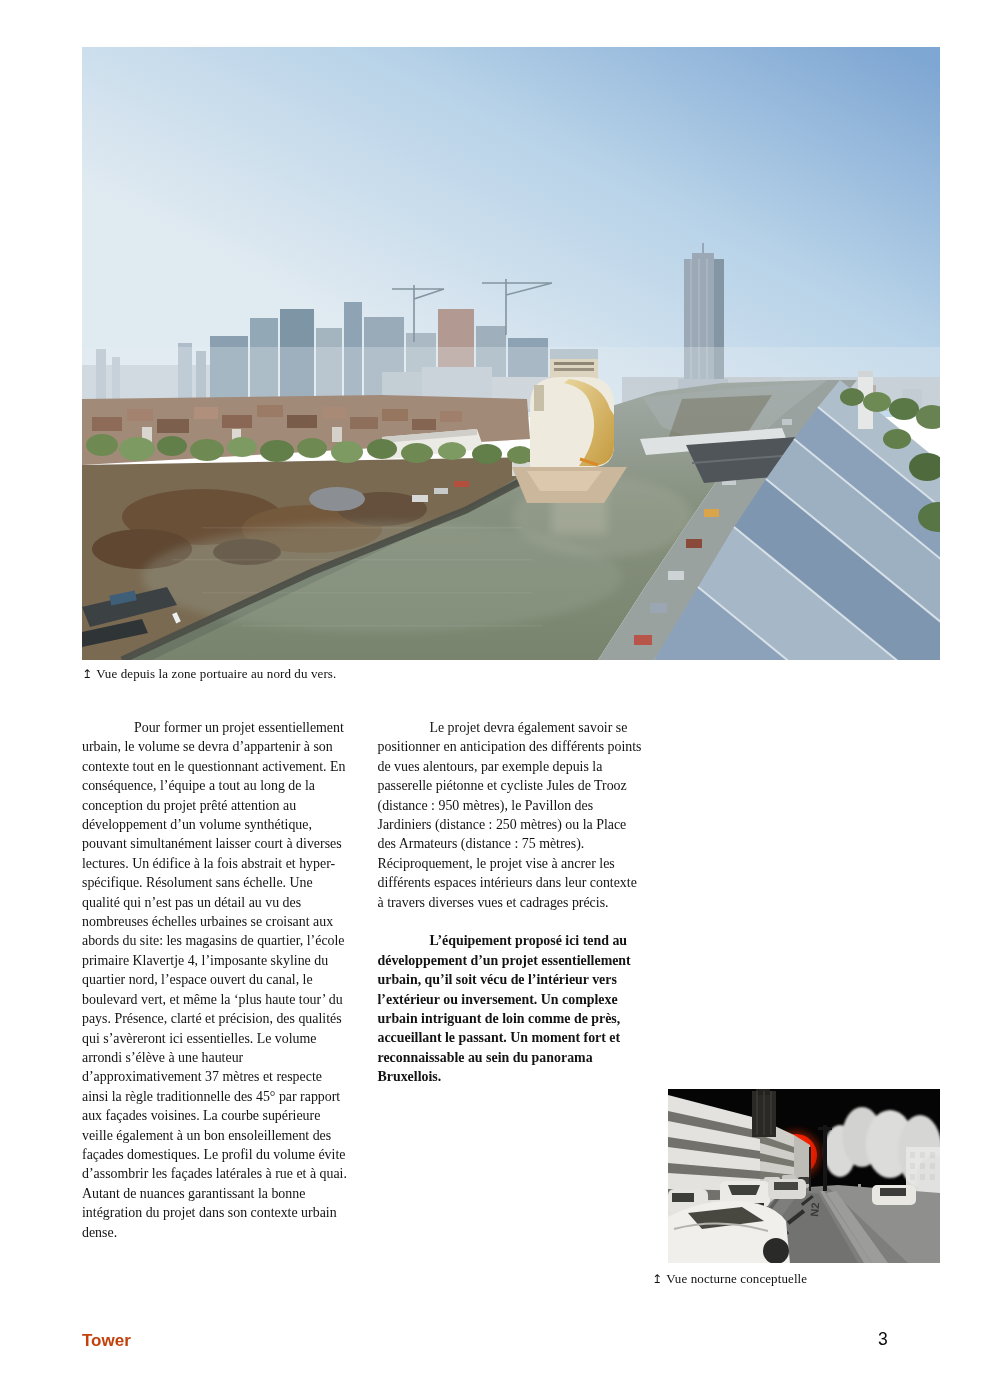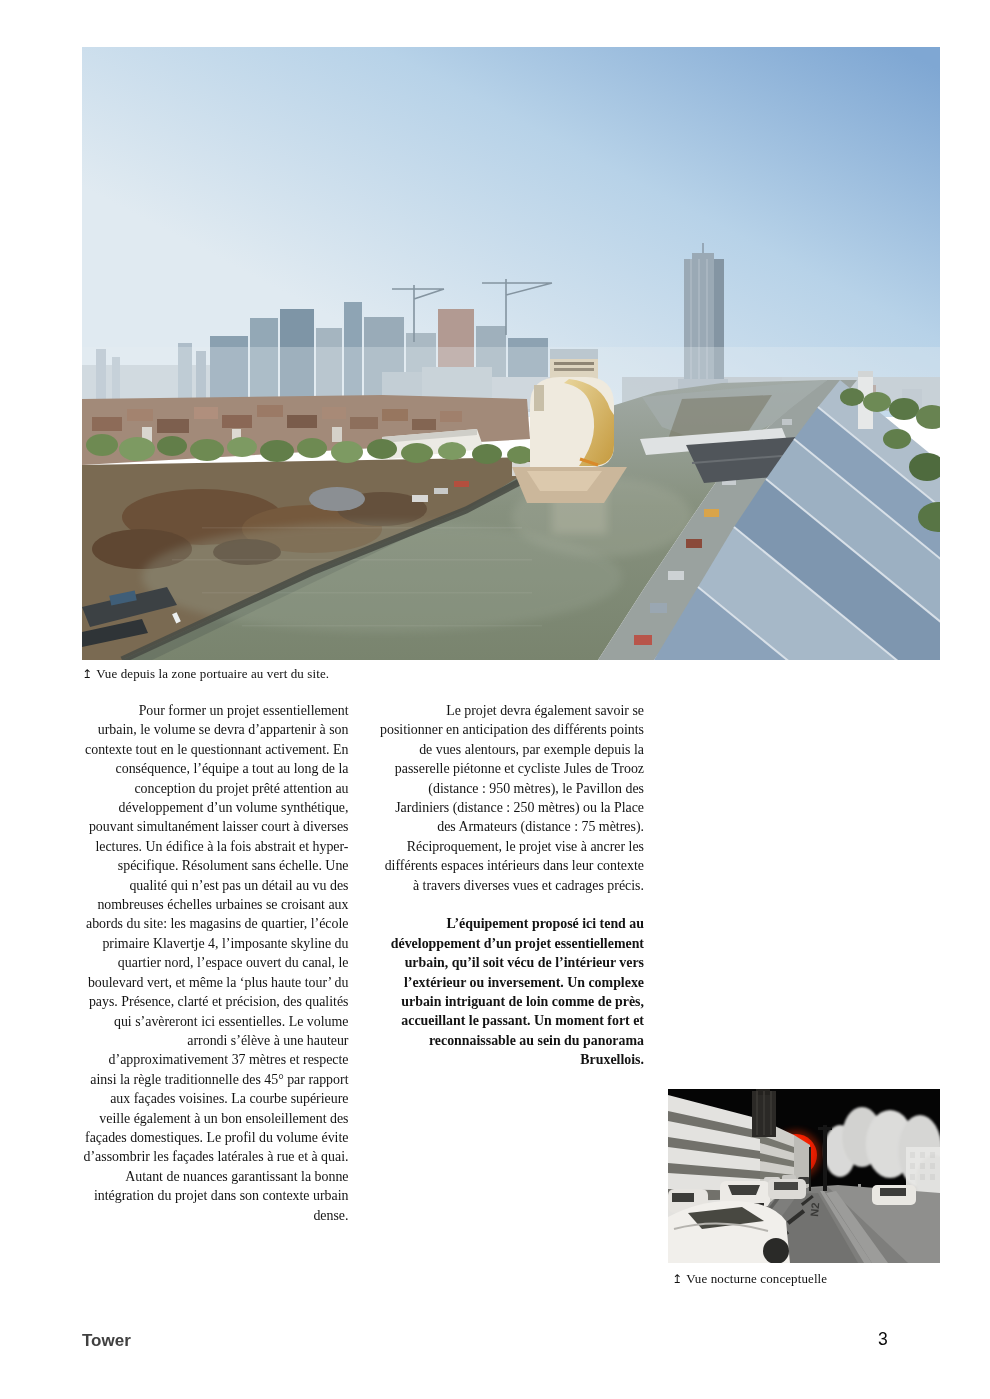--- a/index.html
+++ b/index.html
@@ -13,28 +13,28 @@
   .caption{
     position:absolute;font-size:13px;line-height:16px;color:#111;
     font-family:"Liberation Serif", serif;letter-spacing:.1px;
   }
   .caption .arrow{display:inline-block;margin-right:4px;font-family:"DejaVu Sans", sans-serif;font-size:12px;}
   .hero-caption{left:82px;top:666px;width:520px;}
   .columns{
     position:absolute;left:82px;top:701px;width:562px;
     display:flex;gap:29px;
   }
-  .col{width:267px;font-size:13.9px;line-height:19.4px;text-align:right;}
+  .col{width:267px;font-size:13.9px;line-height:19.4px;text-align:left;margin-top:17px;}
   .col p{margin:0;text-indent:52px;}
   .col p + p{margin-top:19.4px;font-weight:bold;}
   .night-figure{position:absolute;left:668px;top:1089px;width:272px;height:174px;}
-  .night-caption{left:672px;top:1271px;width:272px;}
+  .night-caption{left:652px;top:1271px;width:272px;}
   .footer-title{
     position:absolute;left:82px;top:1331px;
-    font-family:"Liberation Sans", sans-serif;font-weight:bold;font-size:17px;color:#404040;
+    font-family:"Liberation Sans", sans-serif;font-weight:bold;font-size:17px;color:#c2410c;
   }
   .page-number{
     position:absolute;left:878px;top:1329px;
     font-family:"Liberation Sans", sans-serif;font-size:17.5px;color:#0a0a0a;
   }
 </style>
 </head>
 <body>
 
 <div class="page">
@@ -223,21 +223,21 @@
       <ellipse cx="795" cy="355" rx="14" ry="10" fill="#6d8a55"></ellipse>
       <ellipse cx="822" cy="362" rx="15" ry="11" fill="#5a7746"></ellipse>
       <ellipse cx="850" cy="370" rx="16" ry="12" fill="#688351"></ellipse>
       <ellipse cx="845" cy="420" rx="18" ry="14" fill="#4f6b3e"></ellipse>
       <ellipse cx="856" cy="470" rx="20" ry="15" fill="#587545"></ellipse>
       <ellipse cx="815" cy="392" rx="14" ry="10" fill="#617e4b"></ellipse>
     </svg>
   </figure>
 
   <figcaption class="caption hero-caption">
-    <span class="arrow">↥</span><span>Vue depuis la zone portuaire au vert du site.</span>
+    <span class="arrow">↥</span><span>Vue depuis la zone portuaire au nord du vers.</span>
   </figcaption>
 
   <div class="columns">
     <div class="col">
       <p>Pour former un projet essentiellement urbain, le volume se devra d’appartenir à son contexte tout en le questionnant activement. En conséquence, l’équipe a tout au long de la conception du projet prêté attention au développement d’un volume synthétique, pouvant simultanément laisser court à diverses lectures. Un édifice à la fois abstrait et hyper-spécifique. Résolument sans échelle. Une qualité qui n’est pas un détail au vu des nombreuses échelles urbaines se croisant aux abords du site: les magasins de quartier, l’école primaire Klavertje 4, l’imposante skyline du quartier nord, l’espace ouvert du canal, le boulevard vert, et même la ‘plus haute tour’ du pays. Présence, clarté et précision, des qualités qui s’avèreront ici essentielles. Le volume arrondi s’élève à une hauteur d’approximativement 37 mètres et respecte ainsi la règle traditionnelle des 45° par rapport aux façades voisines. La courbe supérieure veille également à un bon ensoleillement des façades domestiques. Le profil du volume évite d’assombrir les façades latérales à rue et à quai. Autant de nuances garantissant la bonne intégration du projet dans son contexte urbain dense.</p>
     </div>
     <div class="col">
       <p>Le projet devra également savoir se positionner en anticipation des différents points de vues alentours, par exemple depuis la passerelle piétonne et cycliste Jules de Trooz (distance : 950 mètres), le Pavillon des Jardiniers (distance : 250 mètres) ou la Place des Armateurs (distance : 75 mètres). Réciproquement, le projet vise à ancrer les différents espaces intérieurs dans leur contexte à travers diverses vues et cadrages précis.</p>
       <p>L’équipement proposé ici tend au développement d’un projet essentiellement urbain, qu’il soit vécu de l’intérieur vers l’extérieur ou inversement. Un complexe urbain intriguant de loin comme de près, accueillant le passant. Un moment fort et reconnaissable au sein du panorama Bruxellois.</p>
     </div>

